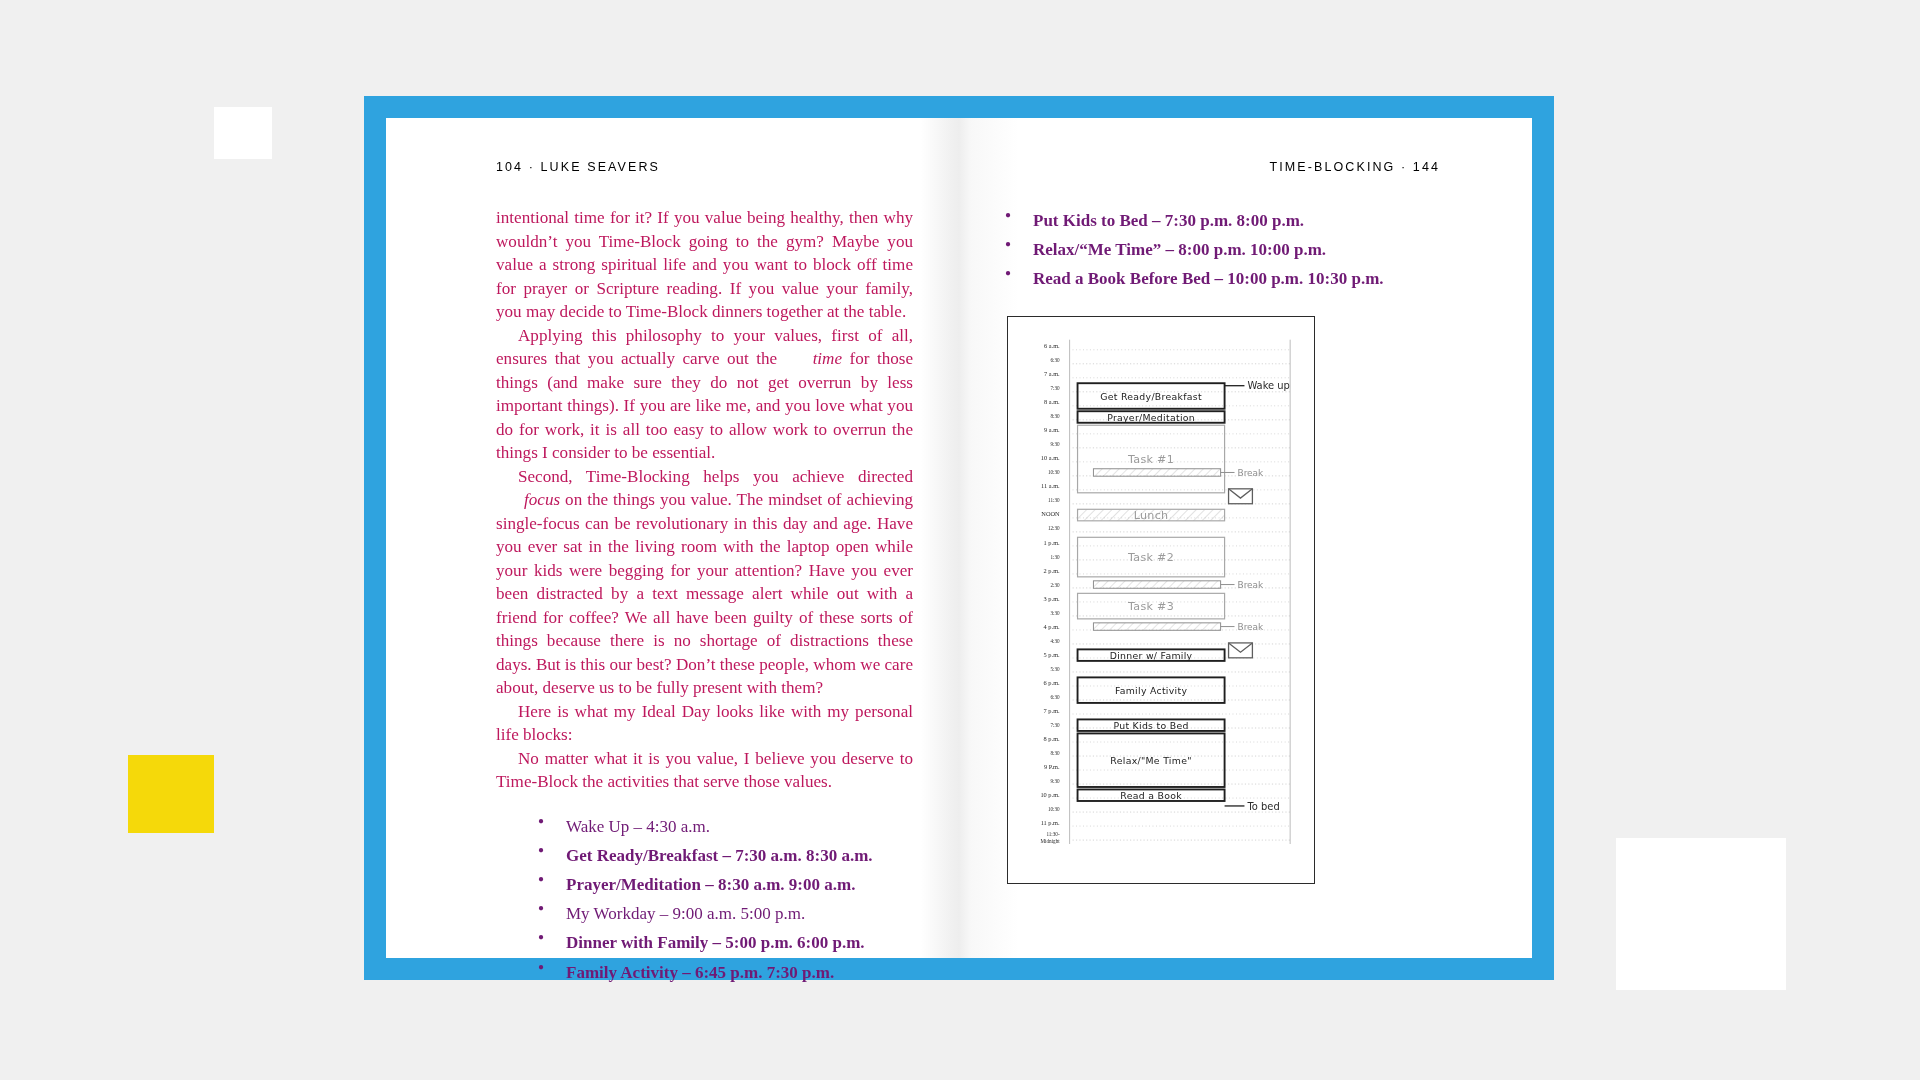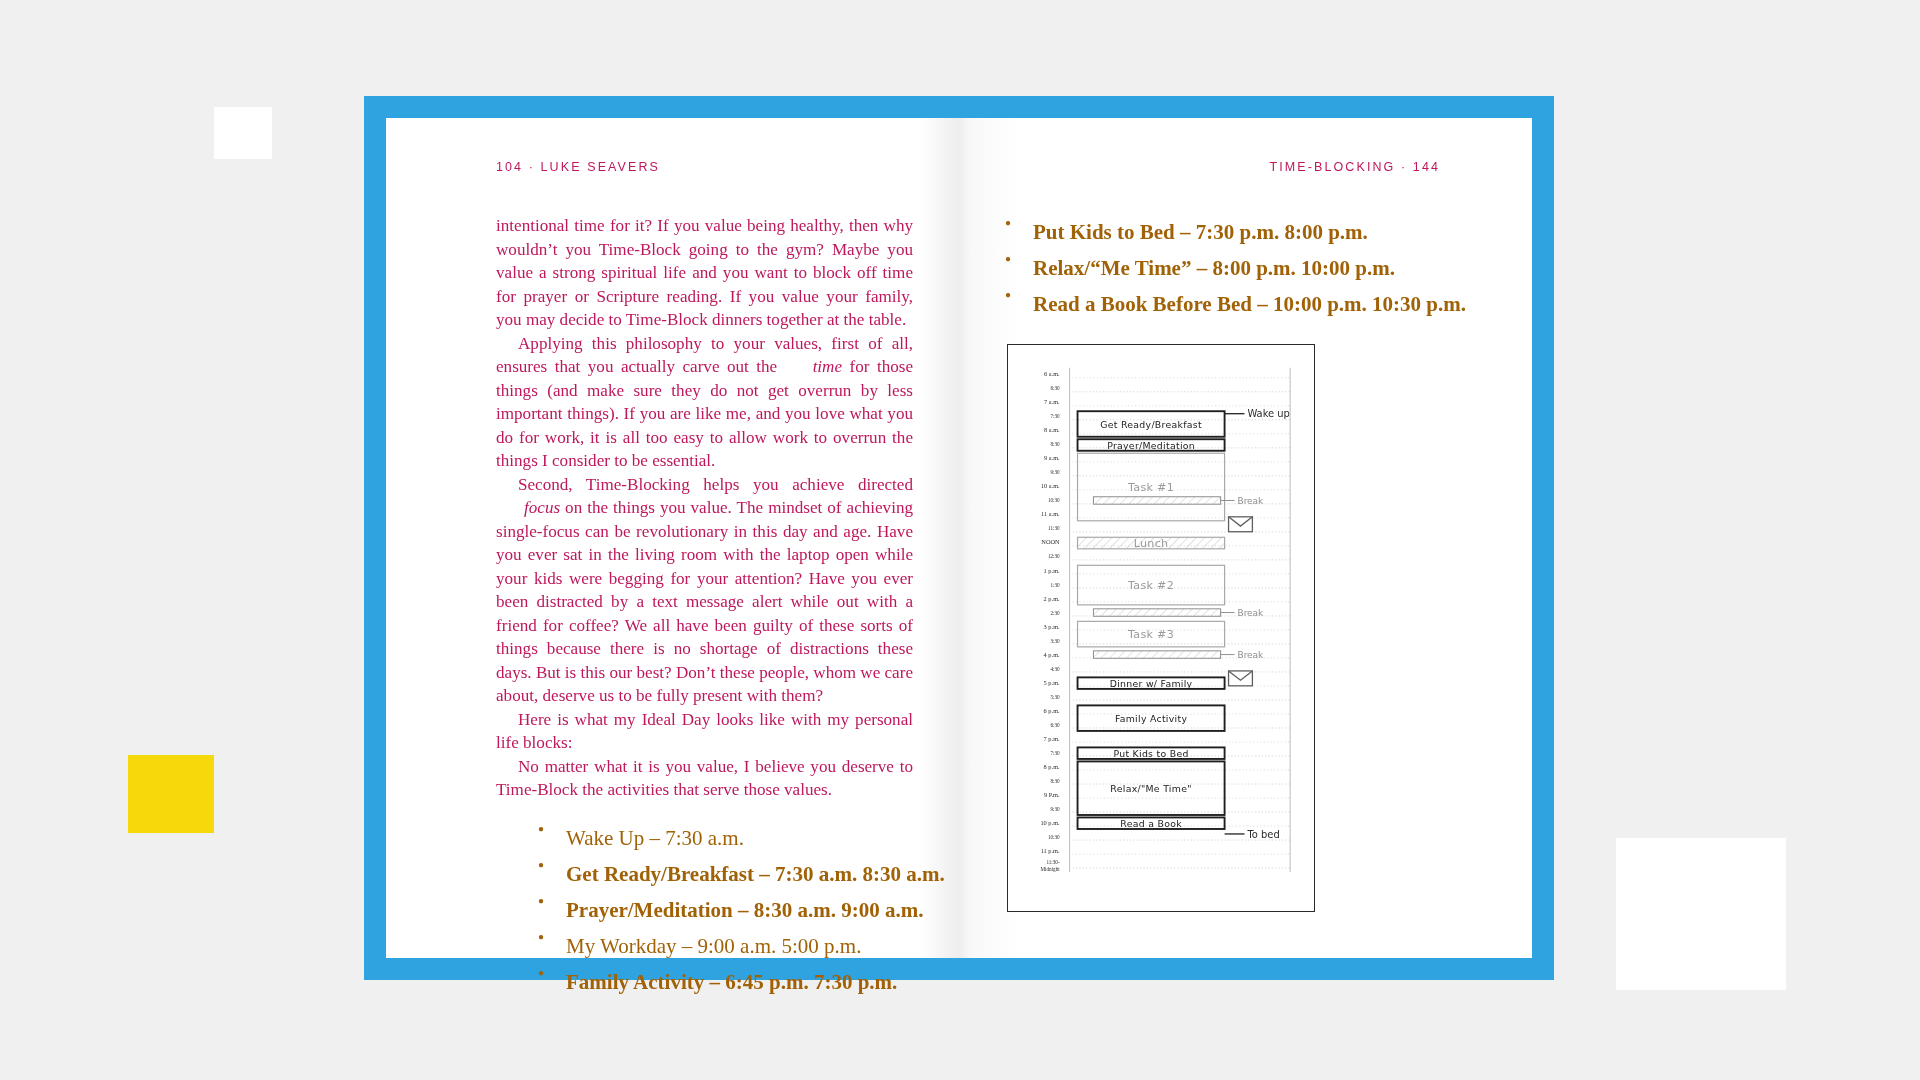--- a/index.html
+++ b/index.html
@@ -49,22 +49,22 @@
   .page { width: 50%; height: 100%; position: relative; }
 
   .page-inner-left  { position: absolute; left: 110px;  top: 42px; right: 46px; bottom: 40px; }
   .page-inner-right { position: absolute; left: 46px;  top: 42px; right: 92px; bottom: 40px; }
 
   
   .running-head {
     font-family: "Liberation Sans", sans-serif;
     font-size: 12.5px;
     letter-spacing: 2.1px;
-    color: #be185d;
-    margin-bottom: 40px;
+    color: #000000;
+    margin-bottom: 32px;
     white-space: nowrap;
   }
   .rh-right { text-align: right; }
 
   
   .body-text {
     font-size: 17.1px;
     line-height: 1.375;
     color: #be185d;
     text-align: justify;
@@ -78,23 +78,23 @@
   
   ul.schedule-list {
     list-style: none;
     margin-top: 18px;
   }
   ul.left-list { margin-left: 42px; }
   ul.right-list { margin-left: 0px; }
   ul.schedule-list li {
     position: relative;
     padding-left: 28px;
-    font-size: 21px;
+    font-size: 17px;
     line-height: 1.72;
-    color: #a16207;
+    color: #701a75;
     white-space: nowrap;
   }
   ul.schedule-list li::before {
     content: "\25CF";
     position: absolute;
     left: 0; top: 0;
     font-size: 10px;
     line-height: 1.72;
   }
   ul.schedule-list li.bold { font-weight: bold; }
@@ -126,24 +126,25 @@
       <div class="page-inner-left">
         <div class="running-head">104 · LUKE SEAVERS</div>
         <div class="body-text" id="left-body">
             <p><span>intentional time for it? If you value being healthy, then why wouldn’t you Time-Block going to the gym? Maybe you value a strong spiritual life and you want to block off time for prayer or Scripture reading. If you value your family, you may decide to Time-Block dinners together at the table.</span></p>
             <p class="indent"><span>Applying this philosophy to your values, first of all, ensures that you actually carve out the </span><em>time</em><span> for those things (and make sure they do not get overrun by less important things). If you are like me, and you love what you do for work, it is all too easy to allow work to overrun the things I consider to be essential.</span></p>
             <p class="indent"><span>Second, Time-Blocking helps you achieve directed </span><em>focus</em><span> on the things you value. The mindset of achieving single-focus can be revolutionary in this day and age. Have you ever sat in the living room with the laptop open while your kids were begging for your attention? Have you ever been distracted by a text message alert while out with a friend for coffee? We all have been guilty of these sorts of things because there is no shortage of distractions these days. But is this our best? Don’t these people, whom we care about, deserve us to be fully present with them?</span></p>
             <p class="indent"><span>Here is what my Ideal Day looks like with my personal life blocks:</span></p>
             <p class="indent"><span>No matter what it is you value, I believe you deserve to Time-Block the activities that serve those values.</span></p>
           </div>
         <ul class="schedule-list left-list" id="left-bullets">
-            <li>Wake Up – 7:30 a.m.</li>
+            <li>Wake Up – 4:30 a.m.</li>
             <li class="bold">Get Ready/Breakfast – 7:30 a.m.  8:30 a.m.</li>
             <li class="bold">Prayer/Meditation – 8:30 a.m.  9:00 a.m.</li>
             <li>My Workday – 9:00 a.m.  5:00 p.m.</li>
+            <li class="bold">Dinner with Family – 5:00 p.m.  6:00 p.m.</li>
             <li class="bold">Family Activity – 6:45 p.m.  7:30 p.m.</li>
           </ul>
       </div>
     </div>
 
     <div class="page">
       <div class="page-inner-right">
         <div class="running-head rh-right">TIME-BLOCKING · 144</div>
         <ul class="schedule-list right-list" id="right-bullets">
             <li class="bold">Put Kids to Bed – 7:30 p.m.  8:00 p.m.</li>

